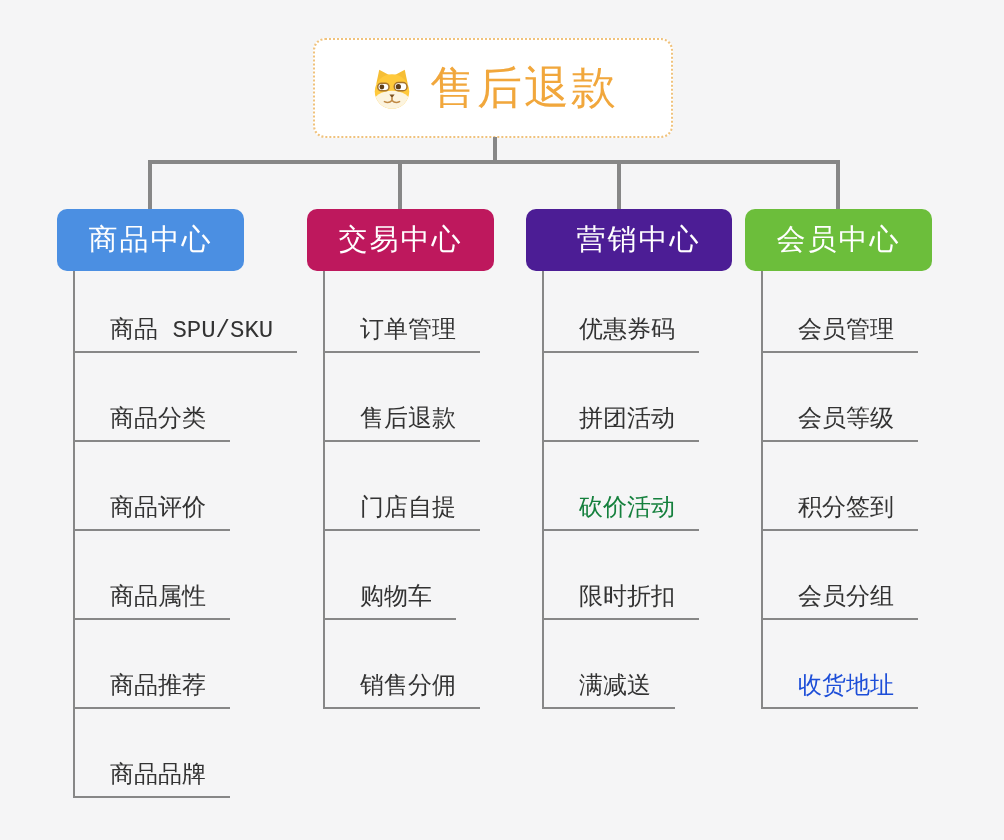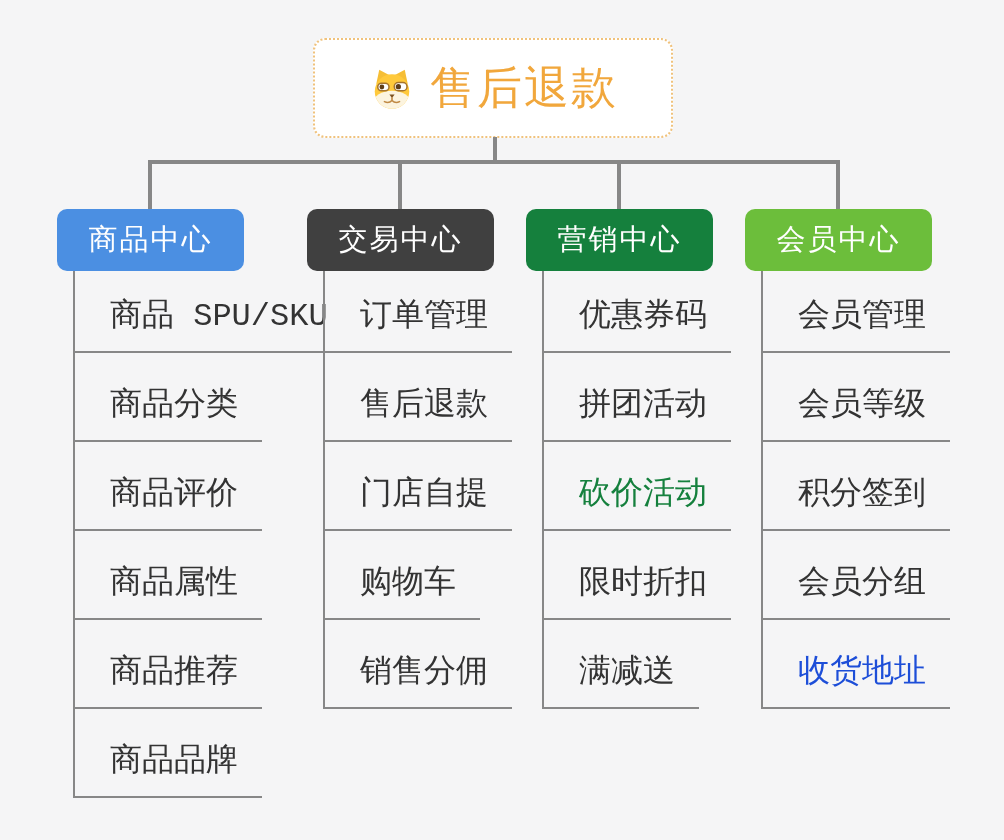--- a/index.html
+++ b/index.html
@@ -74,23 +74,23 @@
   }
   .child-row {
     display: flex;
     align-items: flex-end;
     height: 89px;
   }
   .child-row:first-child { height: 82px; }
   .child-label {
     display: inline-block;
     margin-left: -2px;
-    padding: 0 24px 14px 37px;
+    padding: 0 24px 5px 37px;
     border-bottom: 2px solid var(--line);
-    font-size: 32px;
+    font-size: 24px;
     color: #333333;
     line-height: 1.25;
     white-space: nowrap;
   }
 </style>
 </head>
 <body>
 
 <div class="canvas" style="background: rgb(245, 245, 246); --line: #878787;">
 
@@ -147,42 +147,42 @@
           <div class="child-row">
             <span class="child-label" style="color: rgb(51, 51, 51);">商品推荐</span>
           </div>
           <div class="child-row">
             <span class="child-label" style="color: rgb(51, 51, 51);">商品品牌</span>
           </div>
         </div>
   </div>
 
   <div class="branch b1">
-    <div class="branch-header" style="background: #404040;">交易中心</div>
+    <div class="branch-header" style="background: #be185d;">交易中心</div>
     <div class="branch-children">
           <div class="child-row">
             <span class="child-label" style="color: rgb(51, 51, 51);">订单管理</span>
           </div>
           <div class="child-row">
             <span class="child-label" style="color: rgb(51, 51, 51);">售后退款</span>
           </div>
           <div class="child-row">
             <span class="child-label" style="color: rgb(51, 51, 51);">门店自提</span>
           </div>
           <div class="child-row">
             <span class="child-label" style="color: rgb(51, 51, 51);">购物车</span>
           </div>
           <div class="child-row">
             <span class="child-label" style="color: rgb(51, 51, 51);">销售分佣</span>
           </div>
         </div>
   </div>
 
   <div class="branch b2">
-    <div class="branch-header" style="background: #15803d;">营销中心</div>
+    <div class="branch-header" style="background: #4c1d95; padding-left: 19px;">营销中心</div>
     <div class="branch-children">
           <div class="child-row">
             <span class="child-label" style="color: rgb(51, 51, 51);">优惠券码</span>
           </div>
           <div class="child-row">
             <span class="child-label" style="color: rgb(51, 51, 51);">拼团活动</span>
           </div>
           <div class="child-row">
             <span class="child-label" style="color: #15803d;">砍价活动</span>
           </div>

